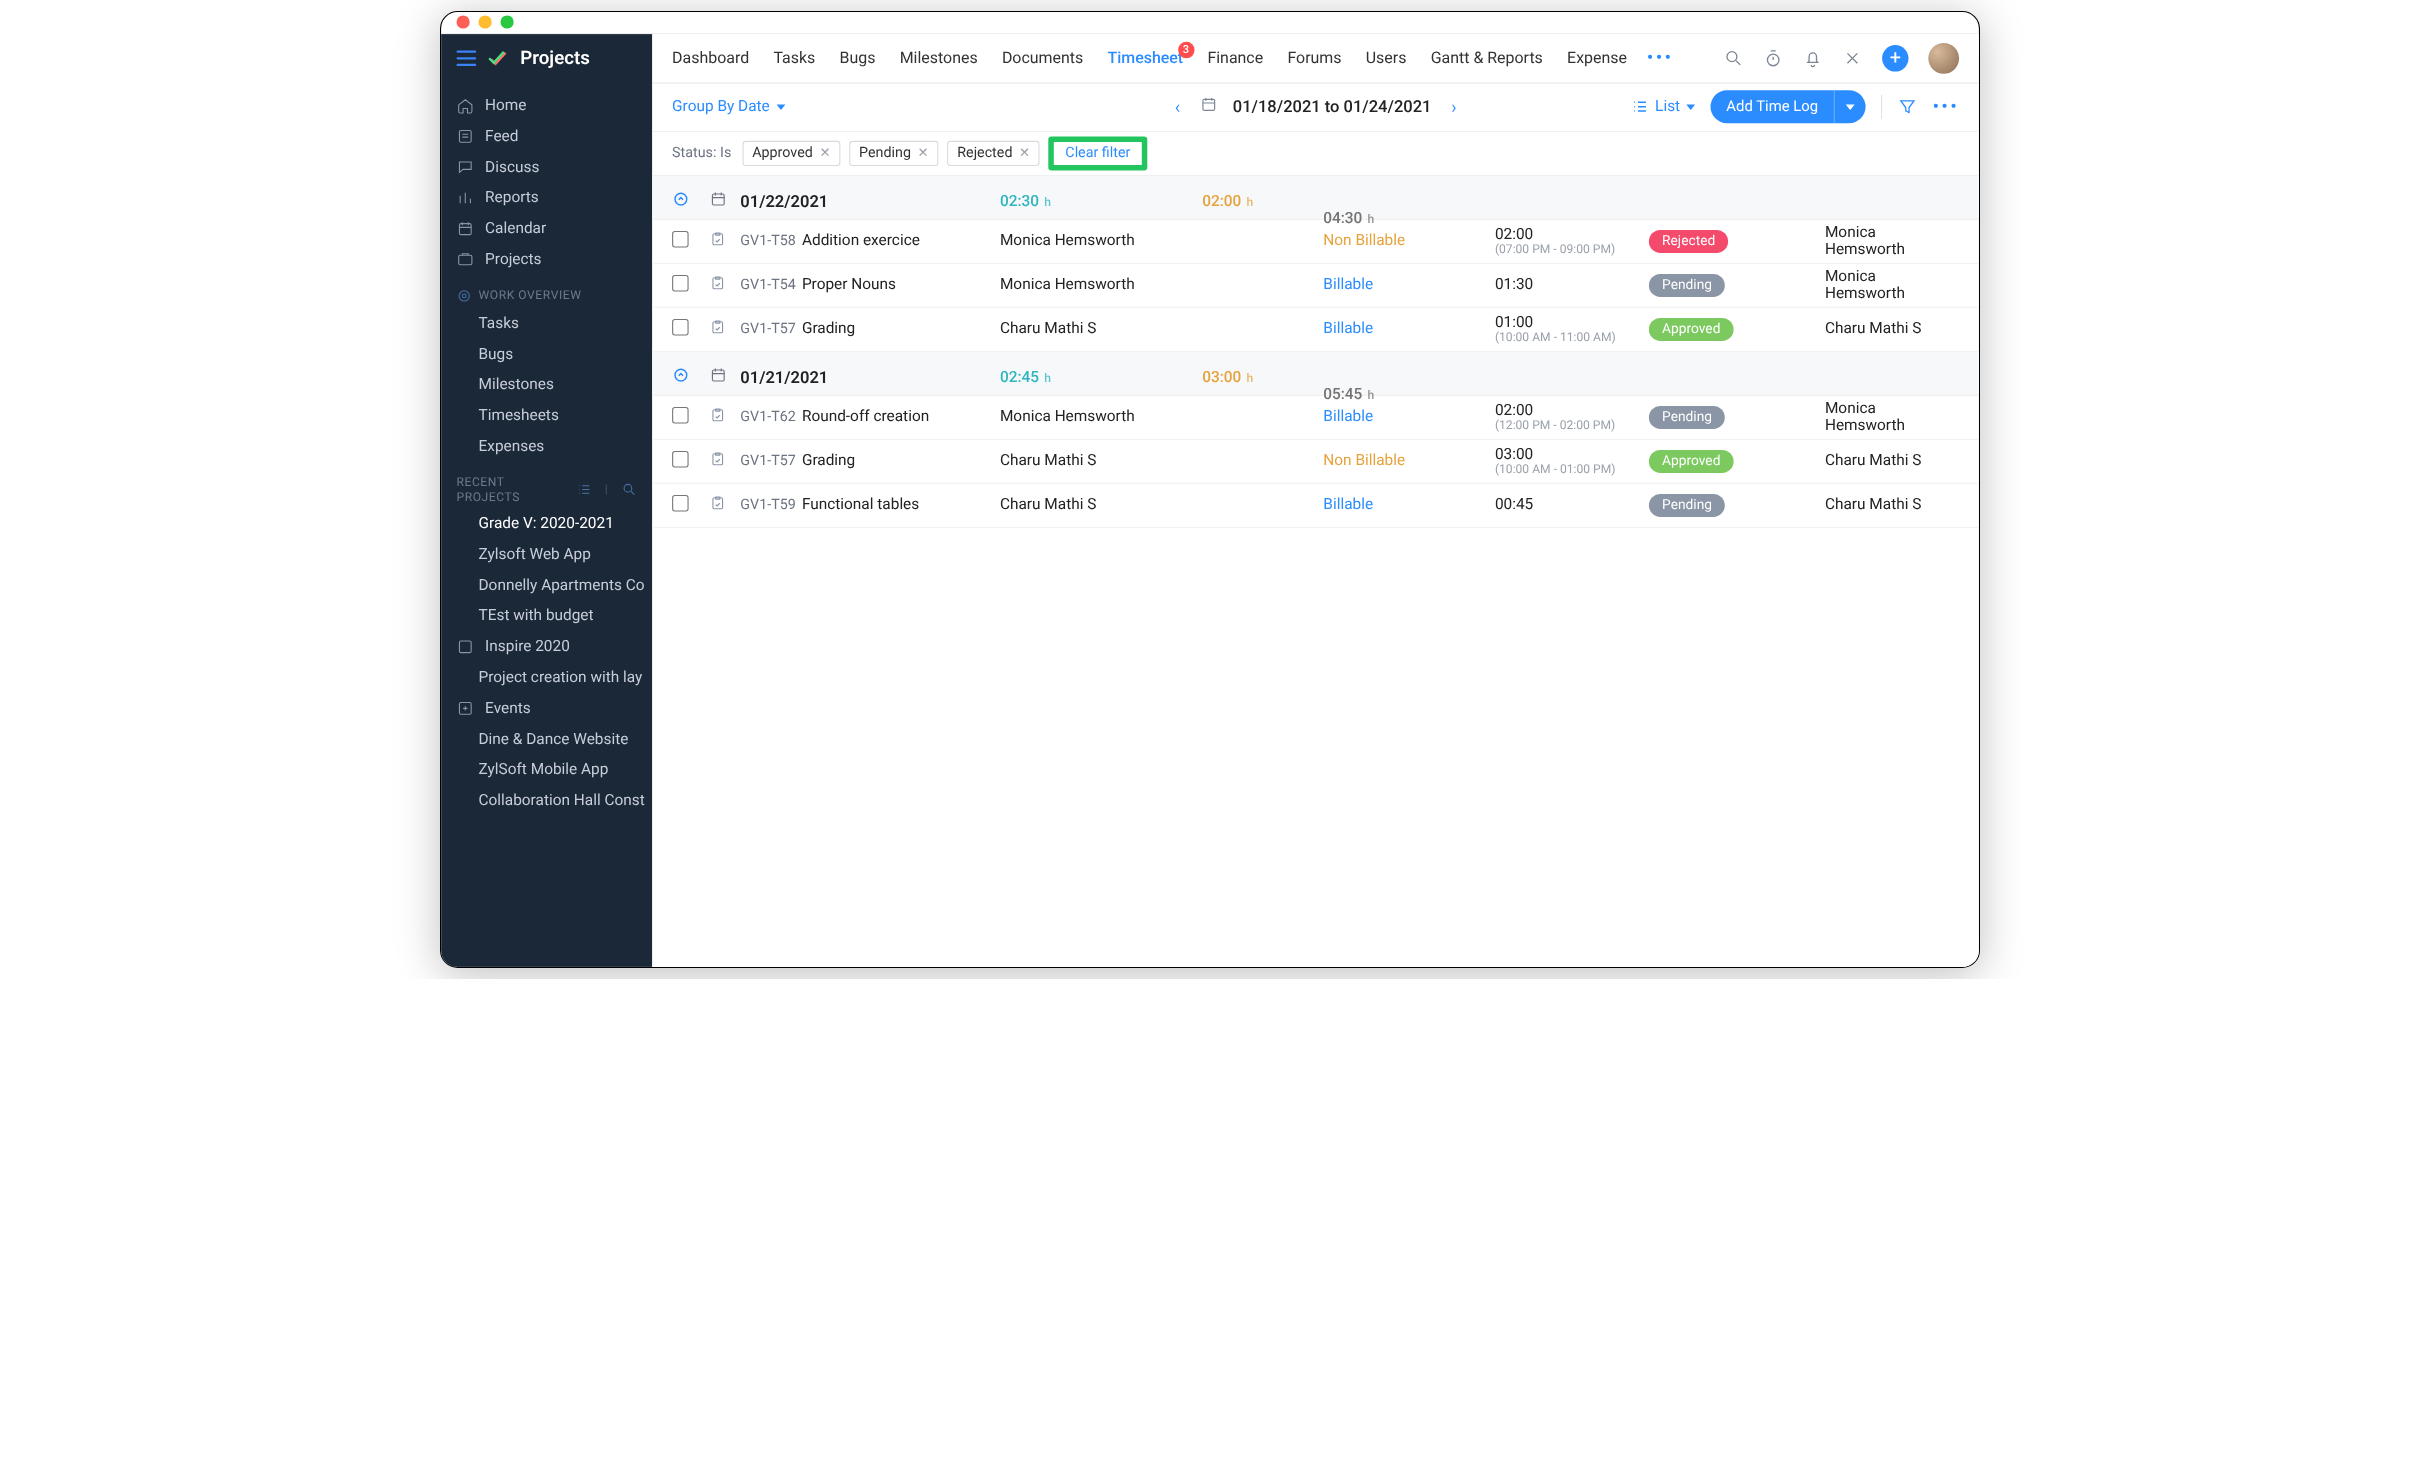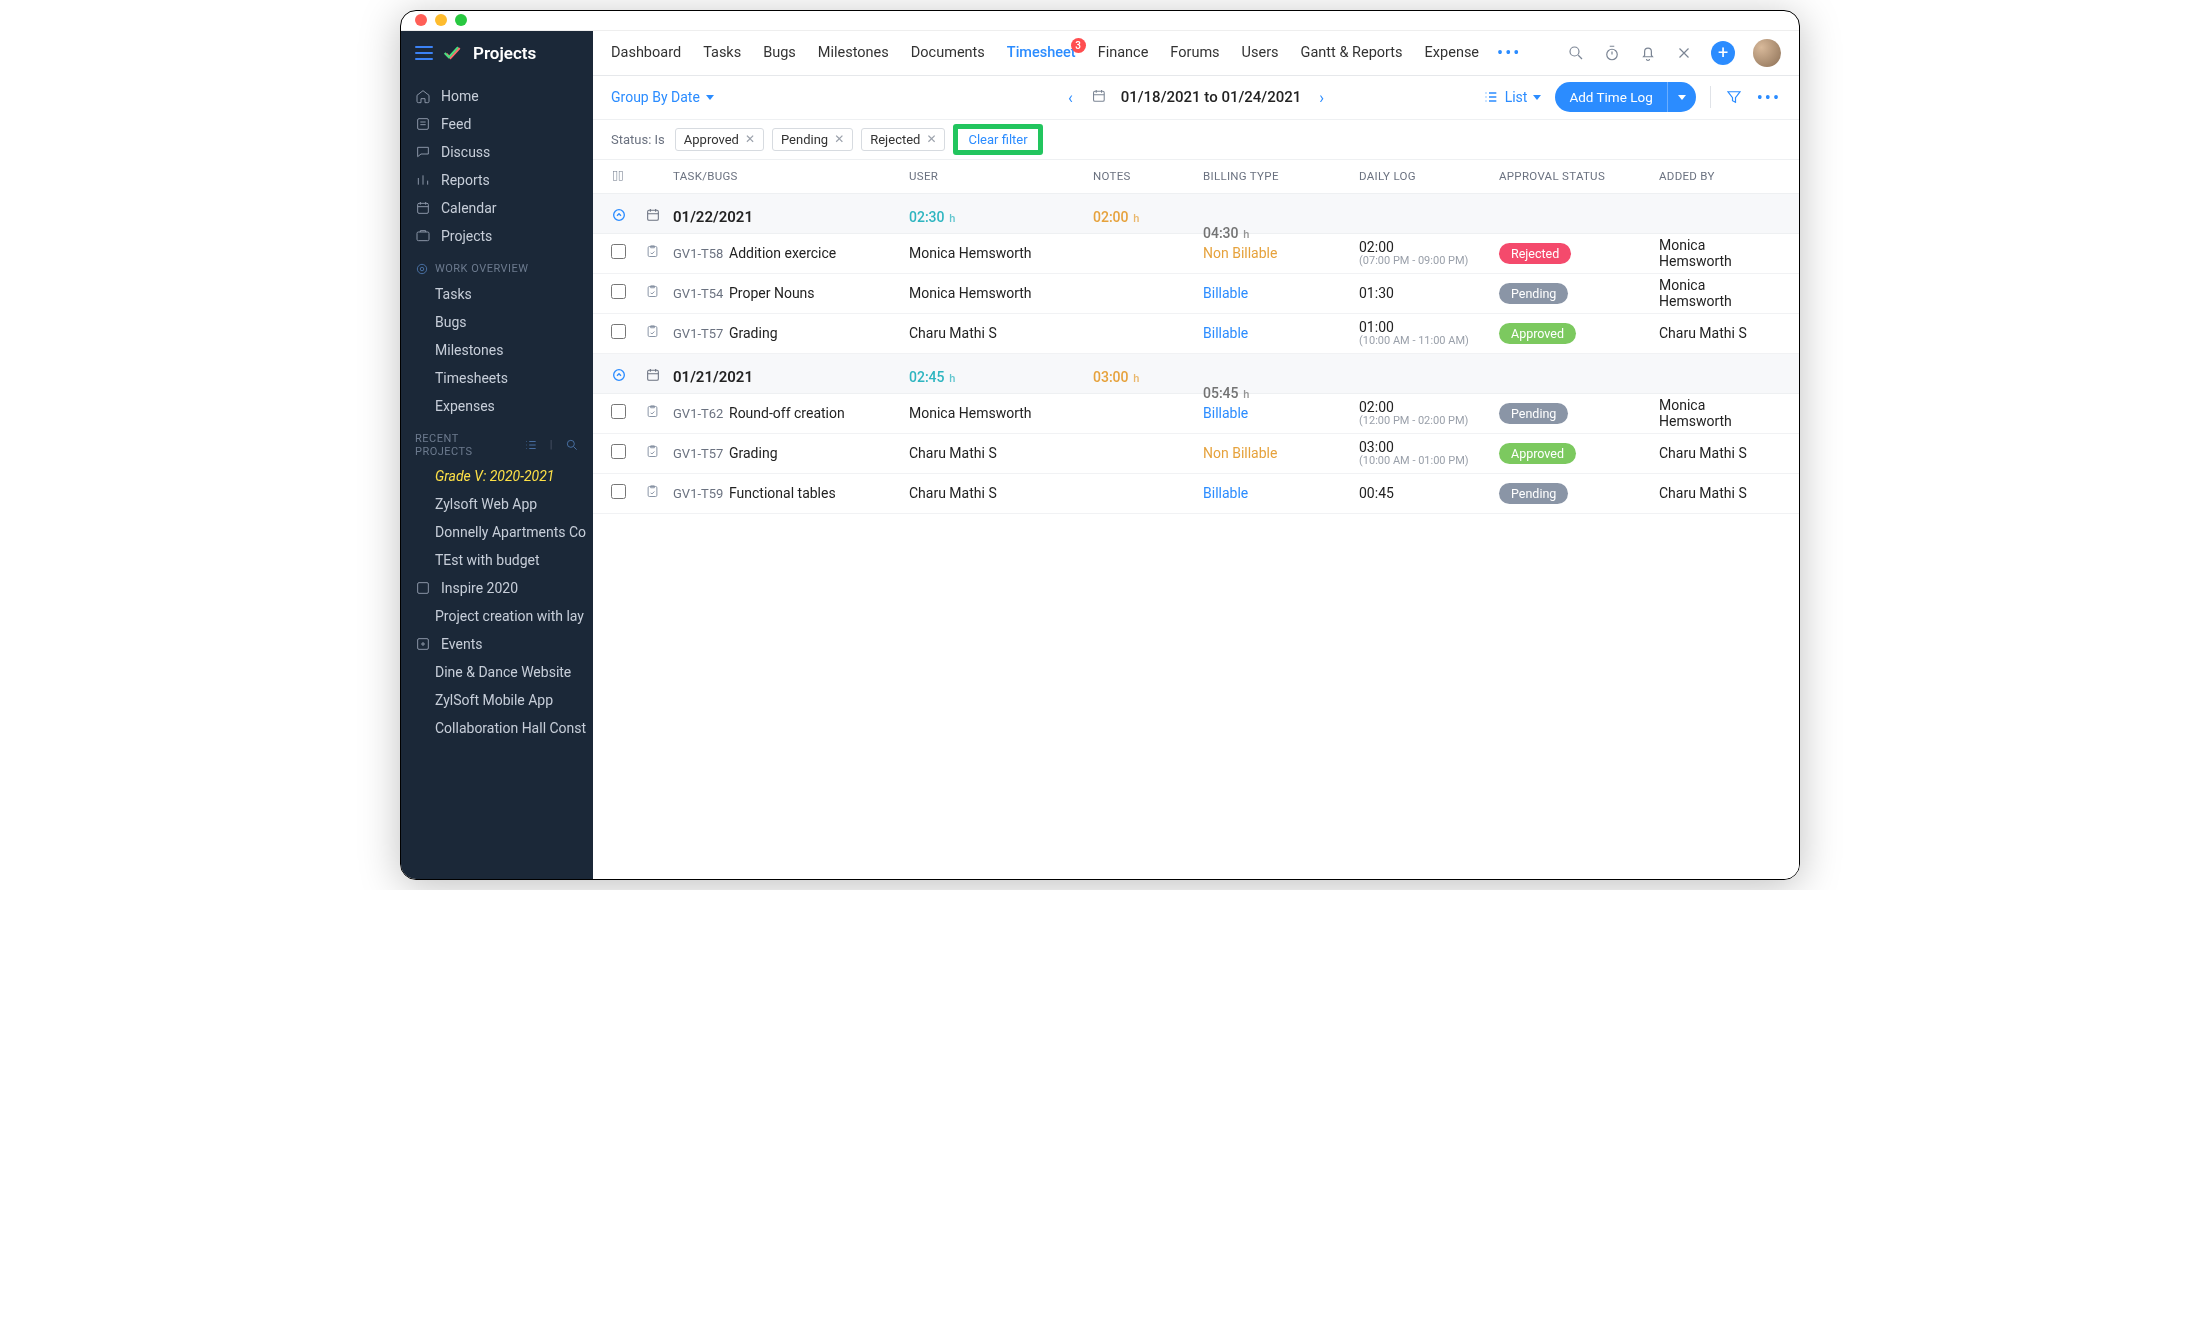--- a/index.html
+++ b/index.html
@@ -17,21 +17,21 @@
   .hamburger span { height: 2px; background: #3b82f6; border-radius: 2px; }
   .logo-check { width: 20px; height: 20px; }
   .app-name { color: #fff; font-size: 17px; font-weight: 600; }
   .sidebar-scroll { flex: 1; overflow-y: auto; padding-top: 6px; }
   .nav-item { display: flex; align-items: center; gap: 10px; padding: 6px 14px; cursor: pointer; font-size: 14px; white-space: nowrap; overflow: hidden; text-overflow: ellipsis; }
   .nav-item.sub { padding-left: 34px; color: #c7ced9; }
   .nav-icon { width: 16px; height: 16px; flex: 0 0 16px; display: inline-flex; align-items: center; justify-content: center; }
   .nav-icon svg { width: 16px; height: 16px; stroke: #8a95a6; fill: none; stroke-width: 1.5; }
   .nav-section-header { display: flex; align-items: center; padding: 12px 14px 4px; font-size: 11px; letter-spacing: .5px; color: #6c7a8e; text-transform: uppercase; gap: 6px; }
   .nav-section-header .sep { margin: 0 4px; color: #4a5568; }
-  .nav-item.active { color: #fde047; font-style: italic; }
+  .nav-item.active { color: #ffffff; }
   .section-icon { width: 14px; height: 14px; flex: 0 0 14px; display: inline-flex; }
   .section-icon svg { stroke: #4a73a8; width: 14px; height: 14px; fill: none; stroke-width: 1.6; }
   .spacer { flex: 1; }
   .tiny-icons { display: flex; gap: 8px; margin-left: auto; }
   
   .main { flex: 1; display: flex; flex-direction: column; background: #fff; }
   .topnav { height: 45px; border-bottom: 1px solid #e6e8eb; display: flex; align-items: center; padding: 0 18px; gap: 18px; }
   .topnav-tabs { display: flex; gap: 22px; }
   .tab { font-size: 14.5px; color: #333; cursor: pointer; position: relative; }
   .tab.active { color: #2b8cff; font-weight: 500; }
@@ -329,36 +329,20 @@
             </span>
             <span class="chip">
               <span>Rejected</span>
               <span class="x">✕</span>
             </span>
           </div>
         <span class="clear-chip">Clear filter</span>
       </div>
 
       <div class="table-wrap">
-        <div class="thead">
-          <span class="icon-btn">
-              <svg viewBox="0 0 24 24" width="14" height="14" stroke="#7b8594" fill="none">
-                <rect x="4" y="4" width="6" height="16"></rect>
-                <rect x="14" y="4" width="6" height="16"></rect>
-              </svg>
-            </span>
-          <span></span>
-          <span class="col-task">TASK/BUGS</span>
-          <span>USER</span>
-          <span>NOTES</span>
-          <span>BILLING TYPE</span>
-          <span>DAILY LOG</span>
-          <span>APPROVAL STATUS</span>
-          <span>ADDED BY</span>
-        </div>
         <div id="table-body">
             <div class="group-row">
     <span class="collapse-icon"><svg viewBox="0 0 24 24">
                   <circle cx="12" cy="12" r="8"></circle>
                   <path d="M9 13l3-3 3 3"></path>
                 </svg></span>
     <span class="cal"><svg viewBox="0 0 24 24">
                   <rect x="4" y="5" width="16" height="15" rx="2"></rect>
                   <path d="M8 3v4M16 3v4M4 10h16"></path>
                 </svg></span>

